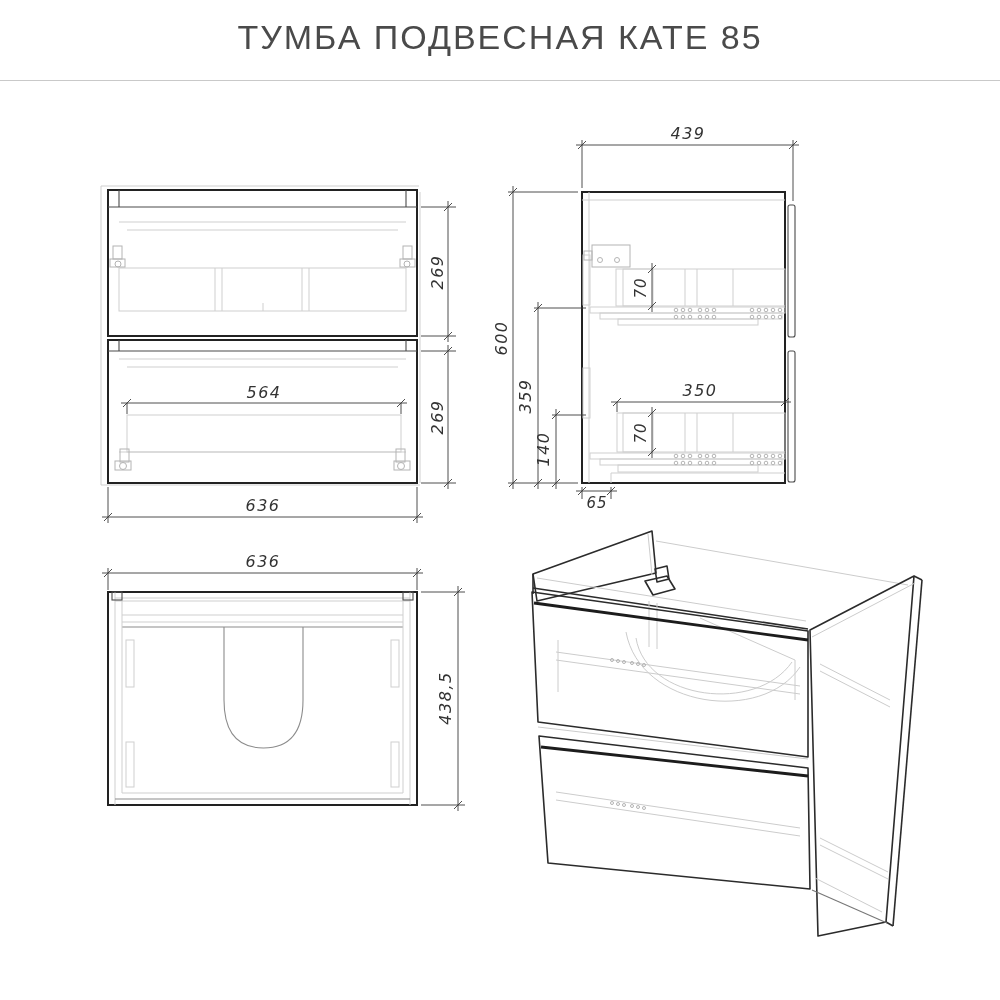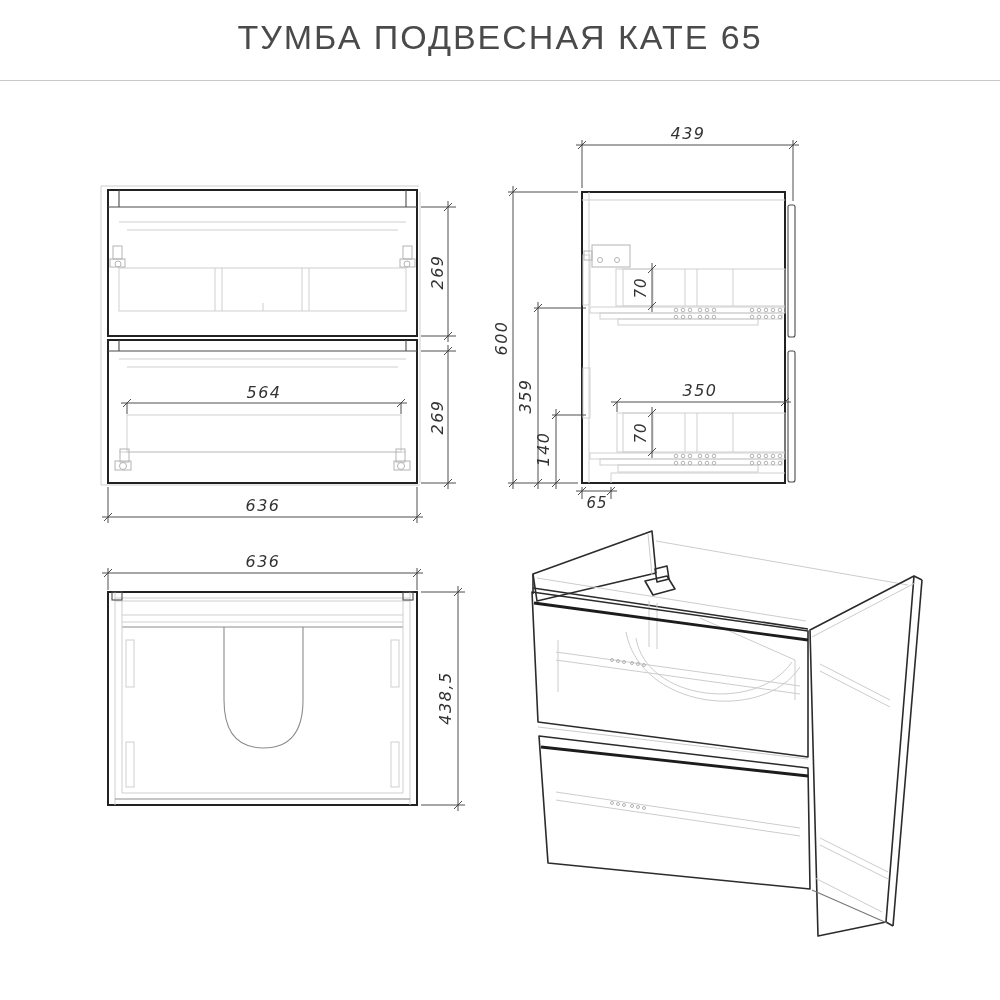--- a/index.html
+++ b/index.html
@@ -24,21 +24,21 @@
   text.dt{font-family:"DejaVu Sans",sans-serif;font-style:italic;font-size:16px;
           fill:#333;letter-spacing:1.5px;}
   text.ds{font-family:"DejaVu Sans",sans-serif;font-style:italic;font-size:15px;
           fill:#333;letter-spacing:1px;}
 </style>
 </head>
 <body>
 
 <div class="page">
   <div class="hdr">
-    <h1 class="ttl">ТУМБА ПОДВЕСНАЯ КАТЕ 65</h1>
+    <h1 class="ttl">ТУМБА ПОДВЕСНАЯ КАТЕ 85</h1>
   </div>
   <div class="rule"></div>
 
   <svg width="1000" height="1000" viewBox="0 0 1000 1000">
 
     <g>
 
       <g>
         <line class="lt" x1="101" y1="186" x2="419" y2="186"></line>
         <line class="lt" x1="101" y1="186" x2="101" y2="485"></line>

